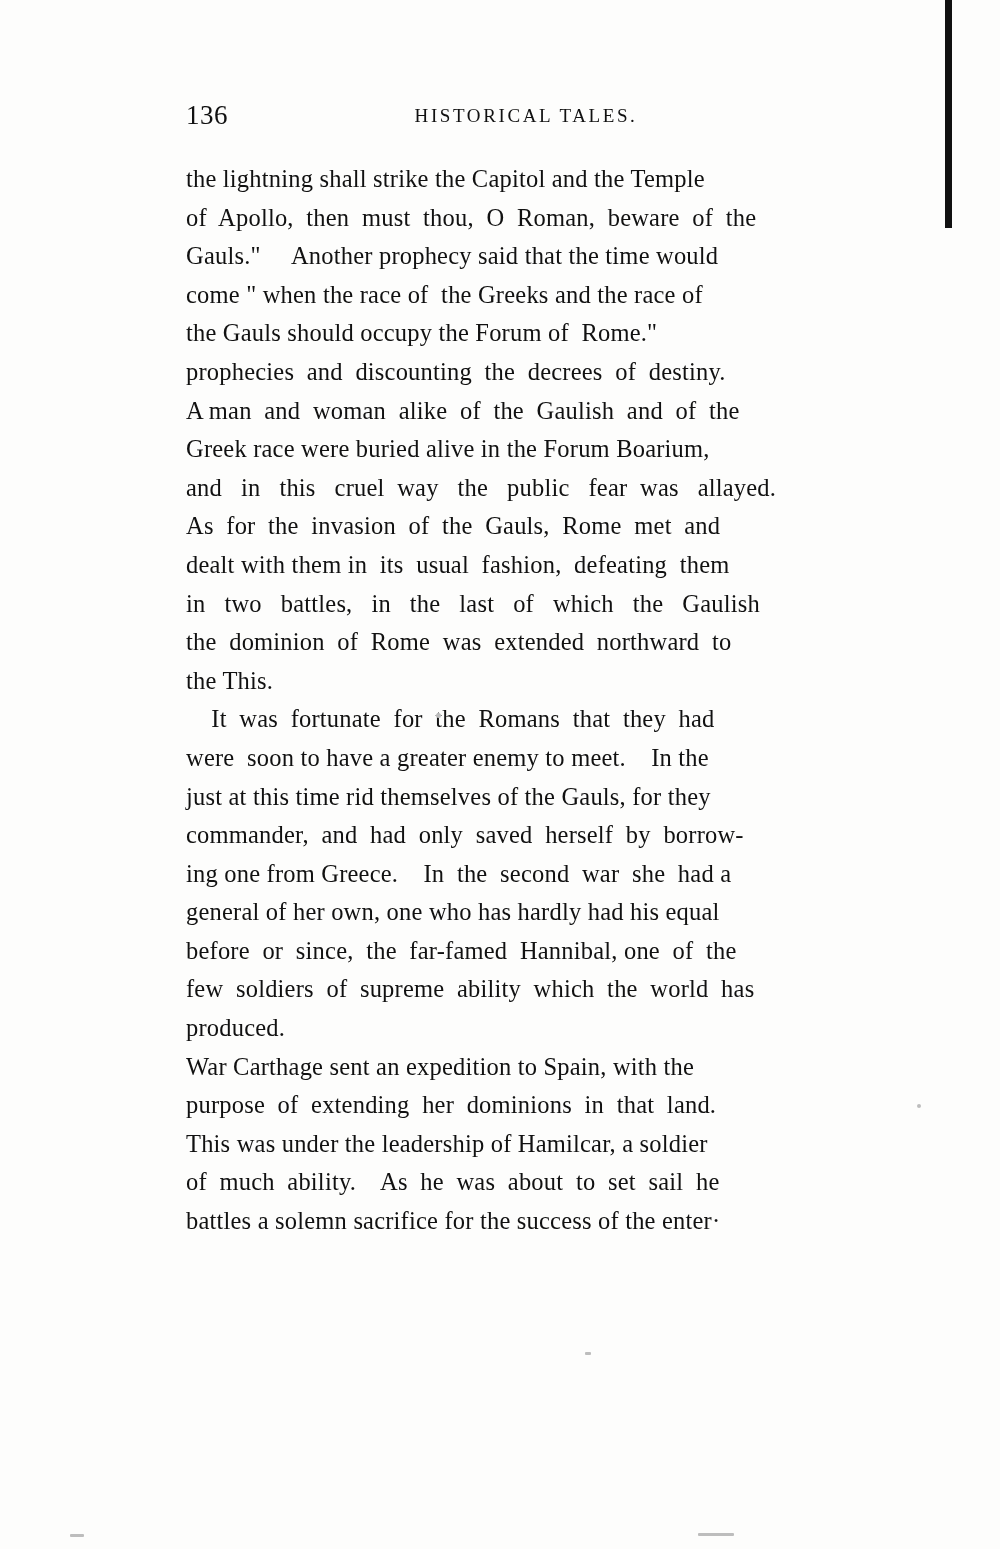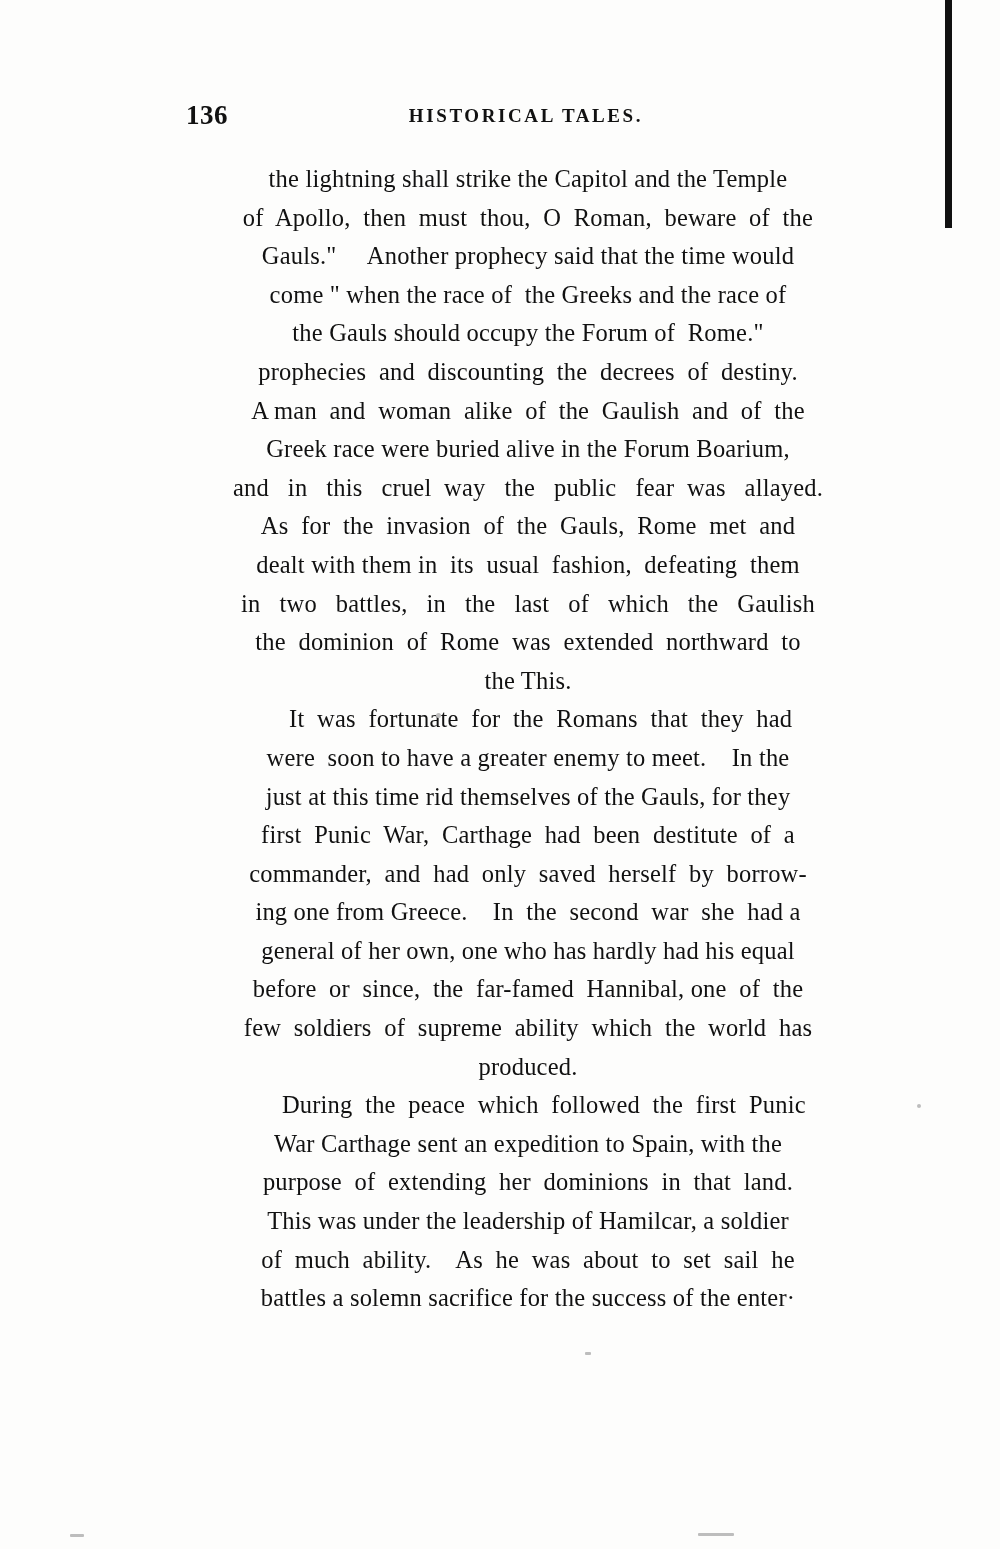--- a/index.html
+++ b/index.html
@@ -38,33 +38,33 @@
     left: 186px;
     width: 680px;
     height: 34px;
   }
 
   .page-number {
     position: absolute;
     left: 0;
     top: 0;
     font-size: 27px;
-    font-weight: bold;
+    font-weight: normal;
     letter-spacing: 0.5px;
     color: #111;
   }
 
   .running-head {
     position: absolute;
     left: 0;
     top: 5px;
     width: 680px;
     text-align: center;
     font-size: 19px;
-    font-weight: bold;
+    font-weight: normal;
     letter-spacing: 2.6px;
     color: #111;
   }
 
   .body-text {
     position: absolute;
     top: 160px;
     left: 186px;
     width: 684px;
   }
@@ -73,21 +73,20 @@
     font-size: 24.5px;
     line-height: 38.6px;
     white-space: pre;
     color: #111;
     letter-spacing: 0.1px;
   }
 
   
   .line.j {
     letter-spacing: 0.2px;
-    text-align: center;
   }
 
   .speck {
     position: absolute;
     background: #bdbdbd;
     border-radius: 50%;
   }
 </style>
 </head>
 <body>
@@ -112,28 +111,26 @@
     <div class="line j">Greek race were buried alive in the Forum Boarium,</div>
     <div class="line j">and   in   this   cruel  way   the   public   fear  was   allayed.</div>
     <div class="line j">As  for  the  invasion  of  the  Gauls,  Rome  met  and</div>
     <div class="line j">dealt with them in  its  usual  fashion,  defeating  them</div>
     <div class="line j">in   two   battles,   in   the   last   of   which   the   Gaulish</div>
     <div class="line j">the  dominion  of  Rome  was  extended  northward  to</div>
     <div class="line j">the This.</div>
     <div class="line j">    It  was  fortunate  for  the  Romans  that  they  had</div>
     <div class="line j">were  soon to have a greater enemy to meet.    In the</div>
     <div class="line j">just at this time rid themselves of the Gauls, for they</div>
-    <div class="line j">first  Punic  War,  Carthage  had  been  destitute  of  a</div>
     <div class="line j">commander,  and  had  only  saved  herself  by  borrow-</div>
     <div class="line j">ing one from Greece.    In  the  second  war  she  had a</div>
     <div class="line j">general of her own, one who has hardly had his equal</div>
     <div class="line j">before  or  since,  the  far-famed  Hannibal, one  of  the</div>
     <div class="line j">few  soldiers  of  supreme  ability  which  the  world  has</div>
     <div class="line j">produced.</div>
-    <div class="line j">     During  the  peace  which  followed  the  first  Punic</div>
     <div class="line j">War Carthage sent an expedition to Spain, with the</div>
     <div class="line j">purpose  of  extending  her  dominions  in  that  land.</div>
     <div class="line j">This was under the leadership of Hamilcar, a soldier</div>
     <div class="line j">of  much  ability.    As  he  was  about  to  set  sail  he</div>
     <div class="line j">battles a solemn sacrifice for the success of the enter·</div>
   </div>
 
   <div class="speck" style="left:70px; top:1534px; width:14px; height:3px; border-radius:1px;"></div>
   <div class="speck" style="left:698px; top:1533px; width:36px; height:3px; border-radius:1px;"></div>
   <div class="speck" style="left:585px; top:1352px; width:6px; height:3px; border-radius:1px;"></div>

